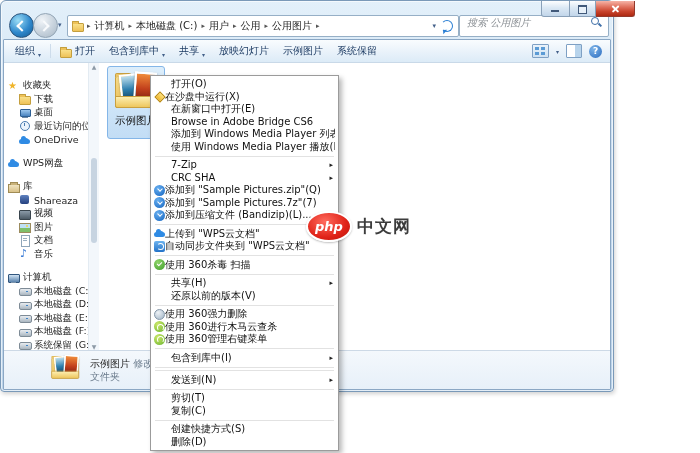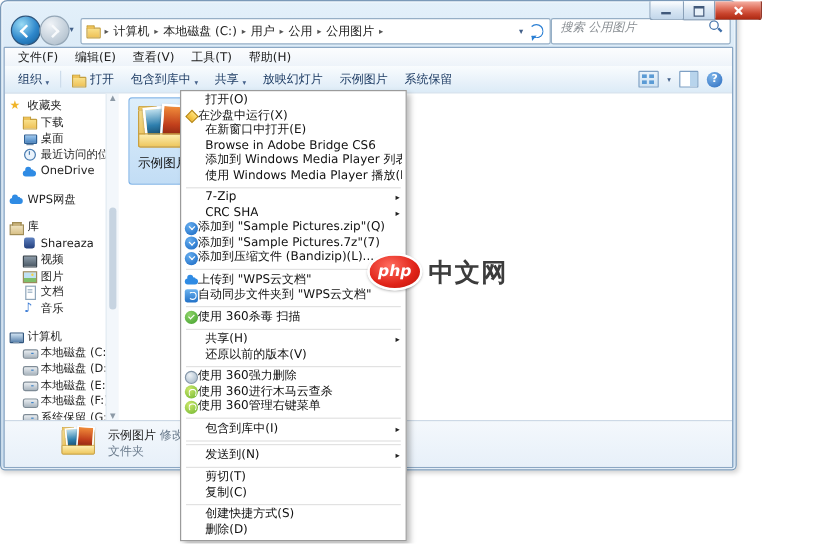--- a/index.html
+++ b/index.html
@@ -63,21 +63,21 @@
   .toolbar-right{margin-left:auto;display:flex;align-items:center;gap:7px;padding-right:4px}
   .tbr-view{width:15px;height:12px;border:1px solid #7ea0c4;border-radius:1px;
             background:linear-gradient(#eaf3fb,#cfe2f2);position:relative}
   .tbr-view::before{content:'';position:absolute;left:2px;top:2px;width:4px;height:3px;background:#5b9bd5;box-shadow:6px 0 0 #5b9bd5,0 5px 0 #5b9bd5,6px 5px 0 #5b9bd5}
   .tbr-preview{width:14px;height:12px;border:1px solid #7ea0c4;border-radius:1px;background:#fff;position:relative}
   .tbr-preview::before{content:'';position:absolute;right:0;top:0;width:6px;height:100%;background:#b8d4ec}
   .tbr-help{width:13px;height:13px;border-radius:50%;background:radial-gradient(circle at 35% 30%,#7db4e8,#2a6bbf);
             color:#fff;font-size:9px;font-weight:bold;text-align:center;line-height:13px}
   
   .main{flex:1;display:flex;min-height:0}
-  .sidebar{width:84px;flex:none;padding-top:4px;font-size:9.5px;color:#1e1e1e;overflow:hidden}
+  .sidebar{width:84px;flex:none;padding-top:16px;font-size:9.5px;color:#1e1e1e;overflow:hidden}
   .sb-item{display:flex;align-items:center;height:13.5px;padding-left:4px;gap:3px;white-space:nowrap;overflow:hidden}
   .sb-item.ind1{padding-left:15px}
   .sb-gap{height:10px}
   .sb-label{overflow:hidden}
   .sb-scroll{width:10px;flex:none;background:#f3f7fb;border-left:1px solid #e3ebf2;display:flex;
              flex-direction:column;align-items:center;font-size:6px;color:#8d9aa6}
   .sb-thumb{width:6px;height:85px;background:#c7d4e1;border-radius:3px;margin-top:88px}
   .content{flex:1;background:#fff;position:relative}
   
   .tile{position:absolute;left:8px;top:3px;width:56px;height:66px;border:1px solid #84b6e8;border-radius:3px;
@@ -153,21 +153,21 @@
   .ic-computer::before{content:'';position:absolute;left:0;top:2px;width:10px;height:7px;background:linear-gradient(#cfe2f2,#5b83ad);border:1px solid #31567e;border-radius:1px}
   .ic-computer::after{content:'';position:absolute;left:3px;top:10px;width:5px;height:1.5px;background:#7a93ab}
   .ic-disk::before{content:'';position:absolute;left:0;top:3px;width:11px;height:6px;background:linear-gradient(#e9edf1,#aab6c0);border:1px solid #7e8b96;border-radius:2px}
   .ic-disk::after{content:'';position:absolute;left:7px;top:6px;width:2px;height:1.2px;background:#3f84c8}
   
   .watermark{position:absolute;left:306px;top:211px;z-index:10;display:flex;align-items:center;gap:5px}
   .wm-badge{width:42px;height:27px;border-radius:50%;border:2px solid #fff;
       background:radial-gradient(ellipse at 40% 32%,#ff6b5e,#e02318 60%,#b81208);
       color:#fff;font-weight:bold;font-style:italic;font-size:13px;display:flex;align-items:center;justify-content:center;
       box-shadow:0 1px 2px rgba(0,0,0,.25)}
-  .wm-text{font-size:21px;font-weight:bold;color:#3c3c3c;letter-spacing:1px;text-shadow:0 1px 0 #fff}
+  .wm-text{font-size:17px;font-weight:bold;color:#3c3c3c;letter-spacing:1px;text-shadow:0 1px 0 #fff}
 </style>
 </head>
 <body>
 
 <div class="window">
   <div class="win-controls">
     <div class="wc wc-min"></div>
     <div class="wc wc-max"></div>
     <div class="wc wc-close"></div>
   </div>
@@ -200,27 +200,20 @@
       <span class="refresh-icon"></span>
     </span>
   </div>
 
   <div class="searchbox">
     <span class="search-ph">搜索 公用图片</span>
     <span class="mag"></span>
   </div>
 
   <div class="client">
-    <div class="menubar">
-        <span class="mb-item">文件(F)</span>
-        <span class="mb-item">编辑(E)</span>
-        <span class="mb-item">查看(V)</span>
-        <span class="mb-item">工具(T)</span>
-        <span class="mb-item">帮助(H)</span>
-      </div>
 
     <div class="toolbar">
       <span id="tb-left" style="display:flex;align-items:center">
           <div class="tb-btn">
             <span>组织</span>
             <span class="tb-caret">▾</span>
           </div>
           <span class="tb-sep"></span>
           <div class="tb-btn">
             <span class="ic fold"></span>

